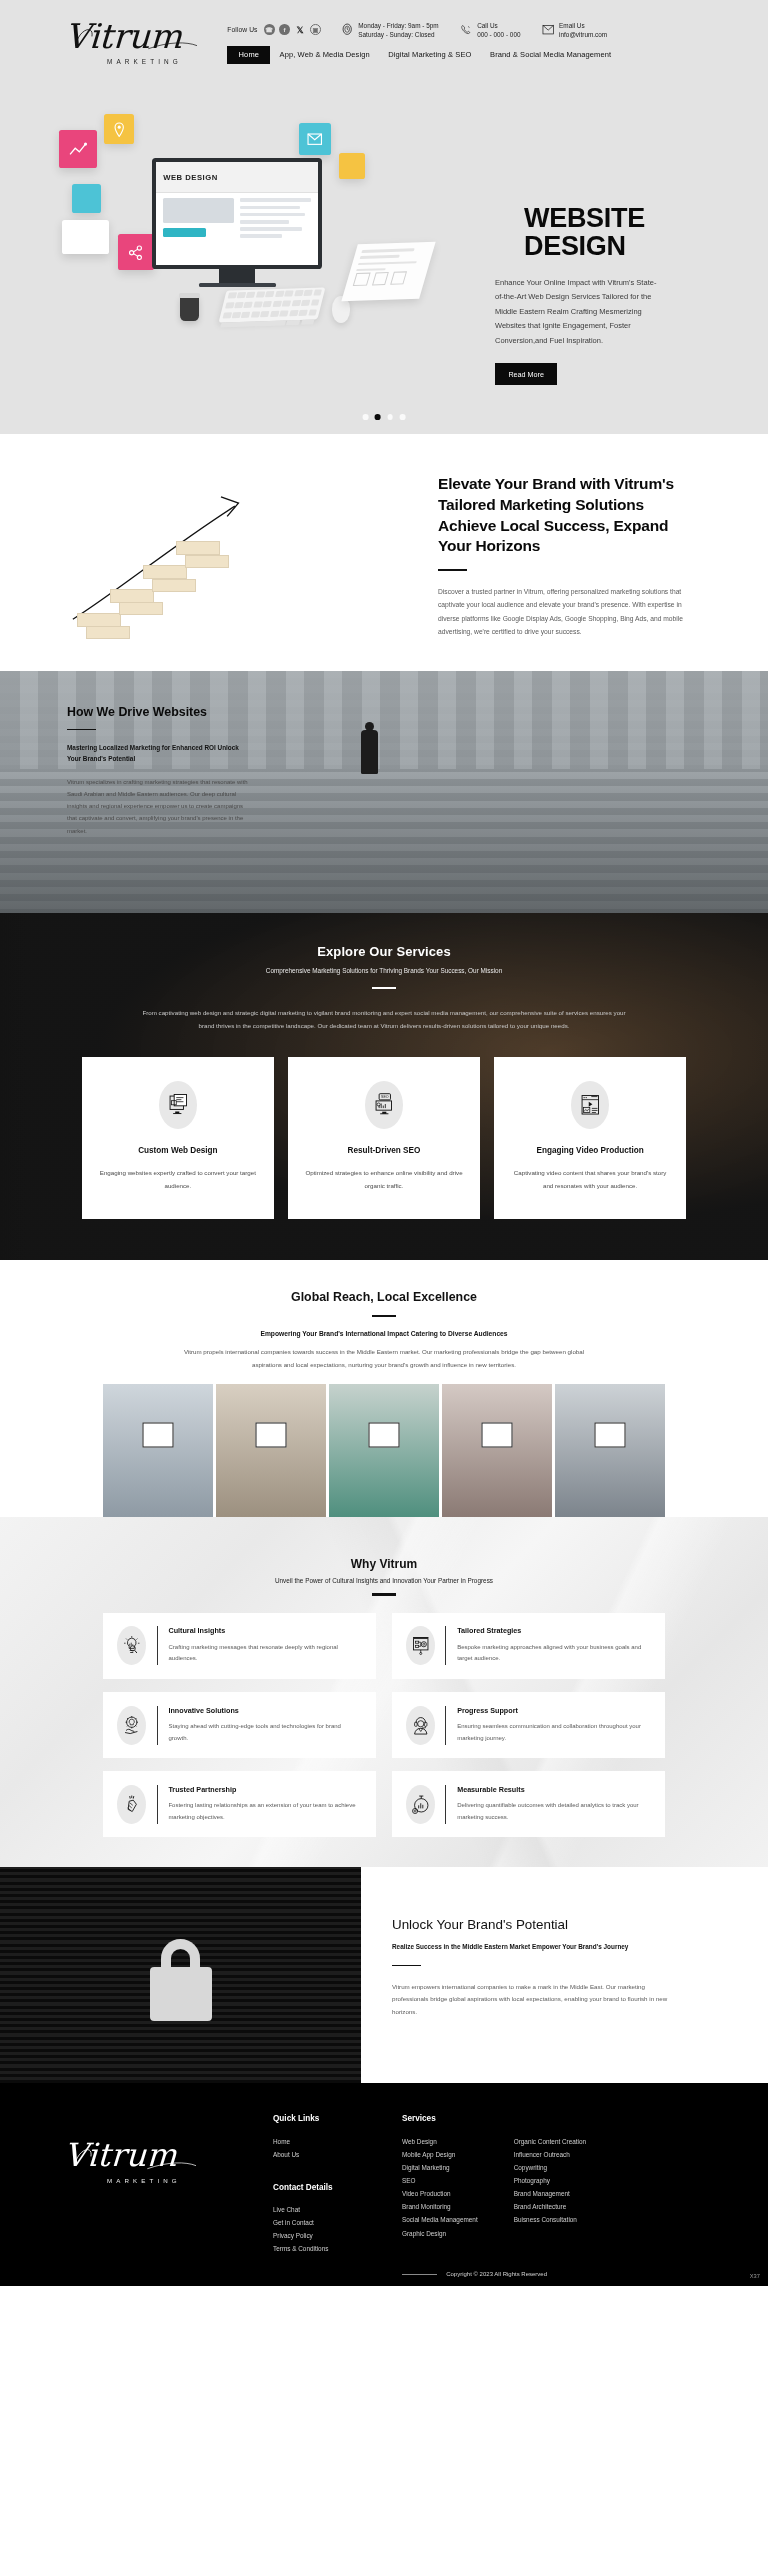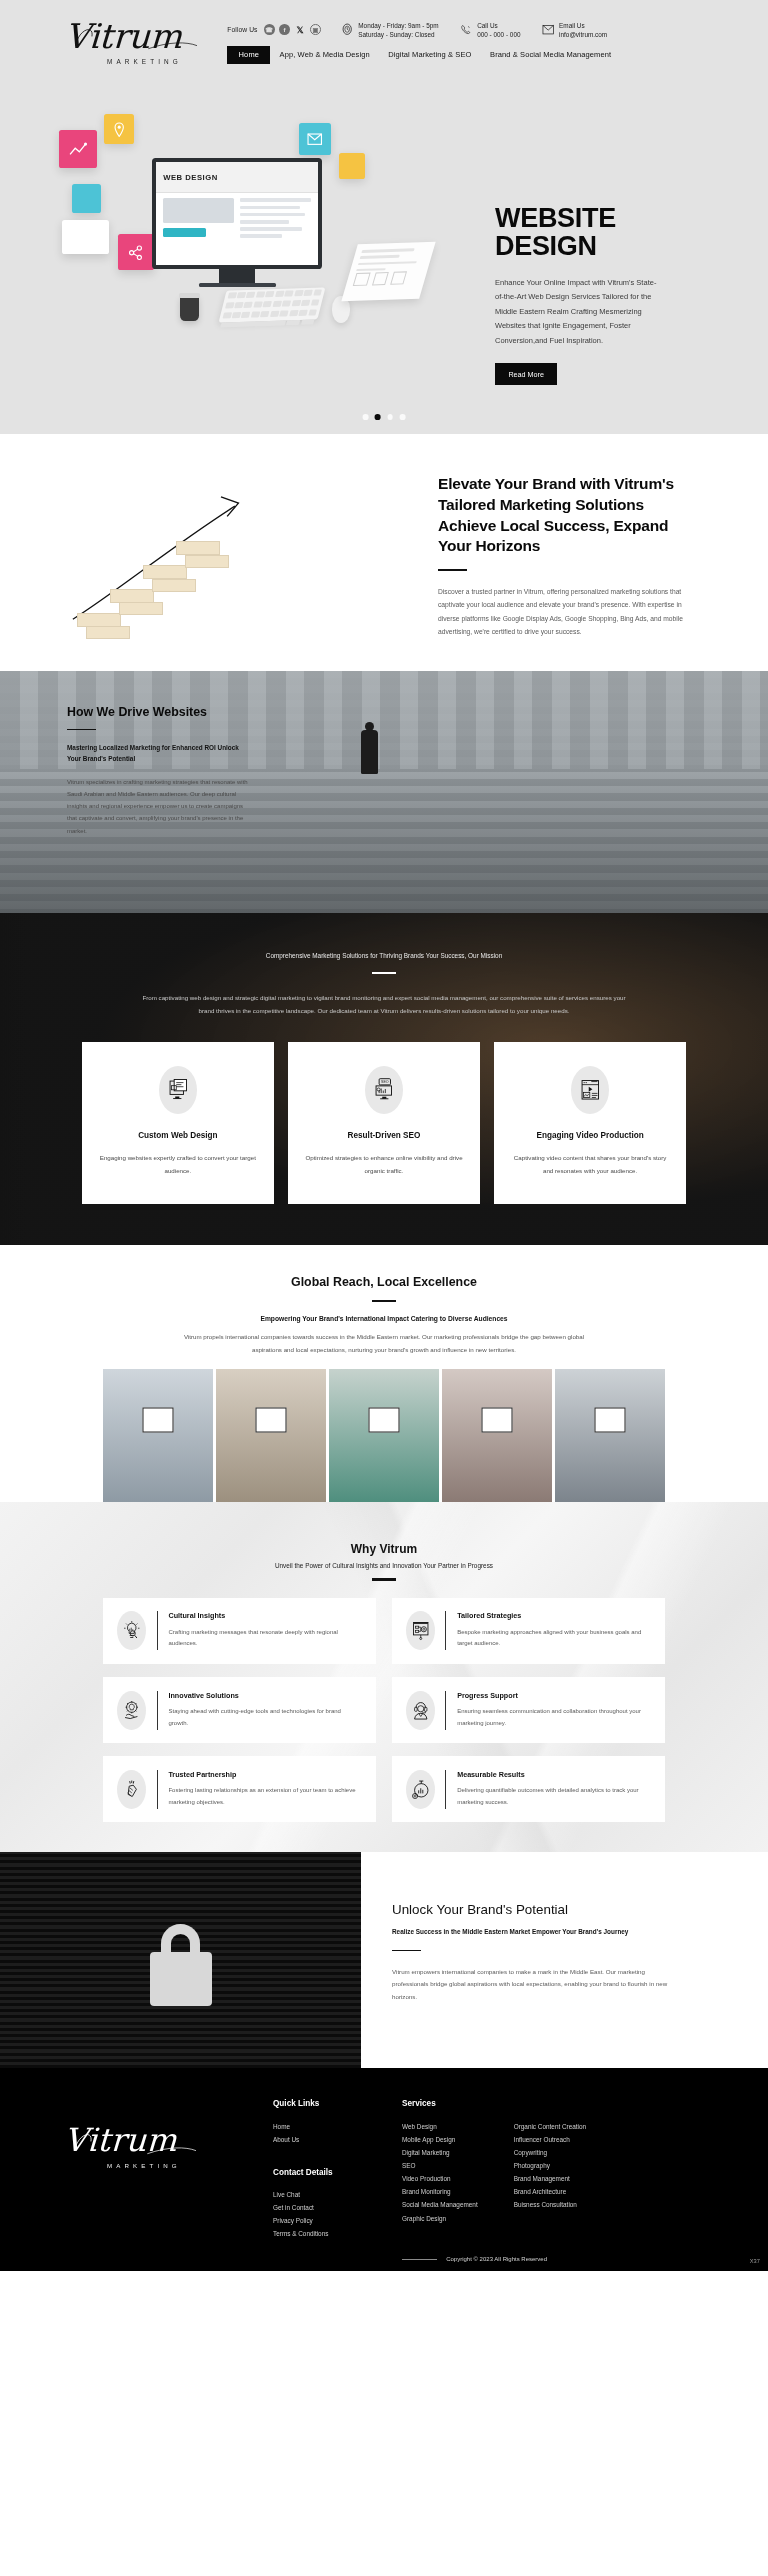--- a/index.html
+++ b/index.html
@@ -73,21 +73,21 @@
     background: #e3e3e3;
     height: 361px;
     position: relative;
     display: flex;
     padding: 0 31px 0 31px;
   }
   .hero-art { flex: 1; position: relative; }
   .hero-copy { width: 242px; flex: 0 0 242px; padding-top: 131px; }
   .hero-title {
     font-size: 27px; font-weight: 700; line-height: 1.04; letter-spacing: -0.3px;
-    color: #0a0a0a; text-transform: uppercase;
+    color: #0a0a0a; text-transform: uppercase; margin-left: 29px;
   }
   .hero-para { margin-top: 15.5px; font-size: 7.5px; line-height: 1.92; color: #3b3b3b; max-width: 170px; }
   .btn-dark {
     display: inline-block; margin-top: 15.5px; background: #0b0b0b; color: #fff;
     padding: 6.2px 13.4px; font-size: 7.2px; border: none; cursor: pointer;
   }
   .dots { position: absolute; left: 50%; transform: translateX(-50%); bottom: 14.4px; display: flex; gap: 6.7px; }
   .dot { width: 5.7px; height: 5.7px; border-radius: 50%; background: #fafafa; cursor: pointer; }
   .dot.on { background: #0b0b0b; }
 
@@ -484,20 +484,21 @@
     <h2 class="drive-h">How We Drive Websites</h2>
     <div class="rule" style="margin:9.3px 0 13.4px;"></div>
     <p class="drive-sub">Mastering Localized Marketing for Enhanced ROI Unlock Your Brand's Potential</p>
     <p class="drive-body">Vitrum specializes in crafting marketing strategies that resonate with Saudi Arabian and Middle Eastern audiences. Our deep cultural insights and regional experience empower us to create campaigns that captivate and convert, amplifying your brand's presence in the market.</p>
   </div>
 </section>
 
 <section class="sec-services">
   <div class="svc-bg"></div>
   <div class="svc-inner">
+    <h2 class="svc-h">Explore Our Services</h2>
     <p class="svc-sub">Comprehensive Marketing Solutions for Thriving Brands Your Success, Our Mission</p>
     <div class="rule-c"></div>
     <p class="svc-para">From captivating web design and strategic digital marketing to vigilant brand monitoring and expert social media management, our comprehensive suite of services ensures your brand thrives in the competitive landscape. Our dedicated team at Vitrum delivers results-driven solutions tailored to your unique needs.</p>
 
     <div class="svc-cards">
       <div class="svc-card">
         <div class="svc-ico">
           <svg width="20.6" height="21.6" viewBox="0 0 40 42">
               <rect x="4" y="4" width="26" height="26" fill="none" stroke="#111" stroke-width="1.8"></rect>
               <rect x="12" y="1" width="24" height="22" fill="#fff" stroke="#111" stroke-width="1.8"></rect>

